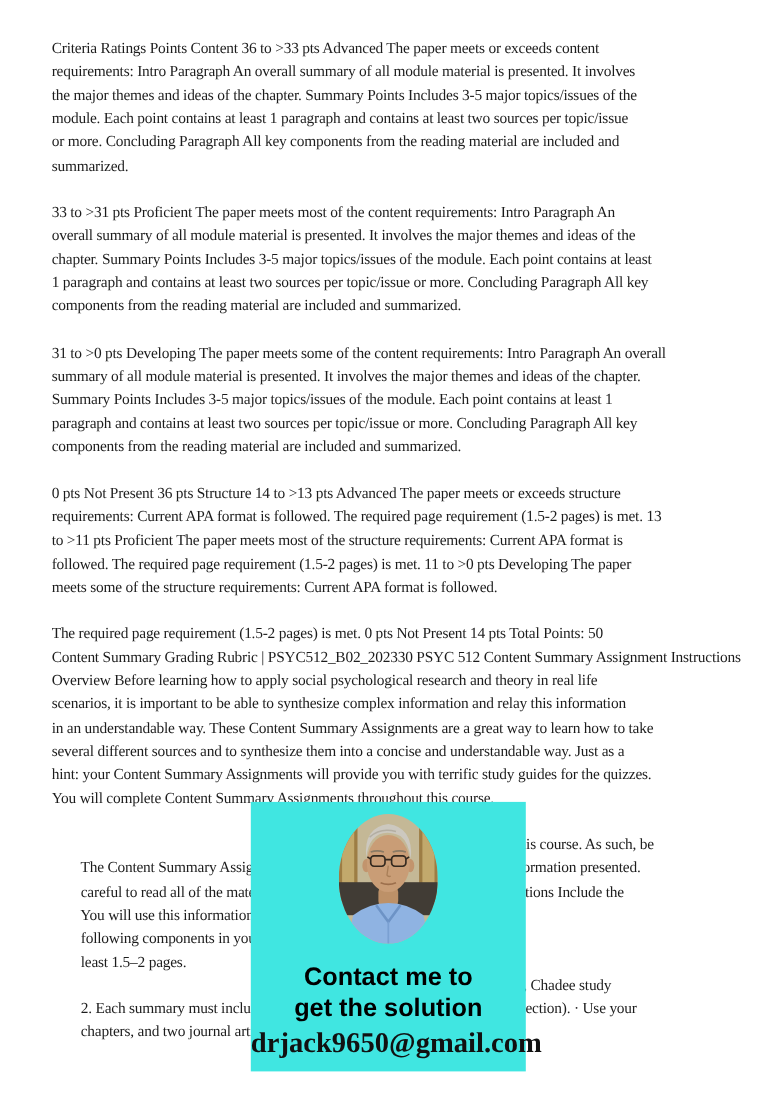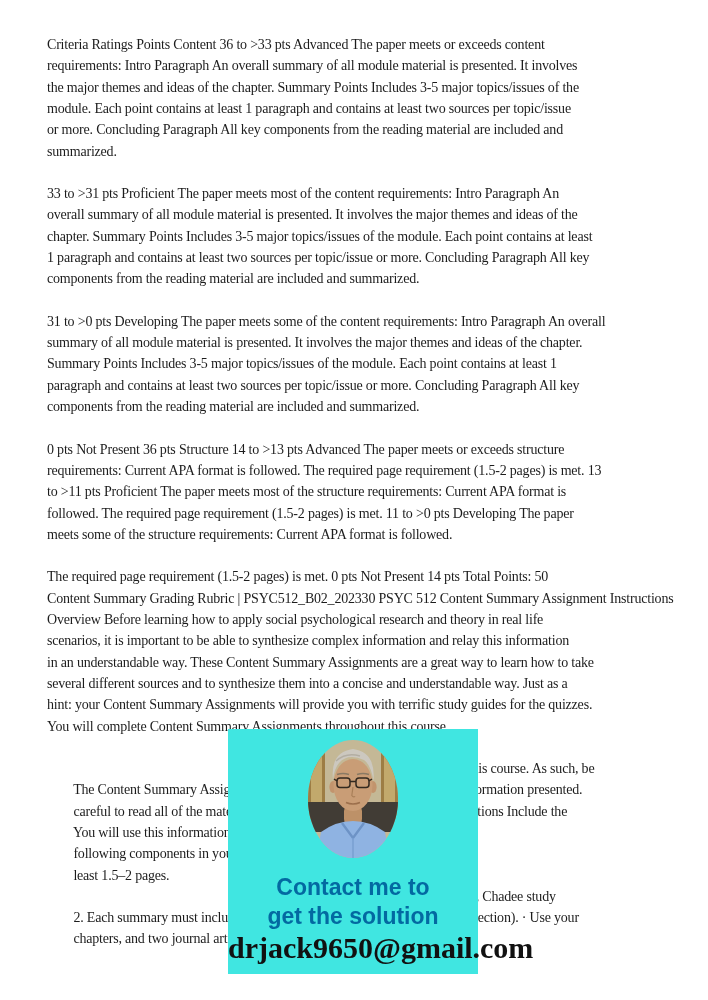--- a/index.html
+++ b/index.html
@@ -51,28 +51,28 @@
     border-radius: 50%;
     overflow: hidden;
   }
   .overlay-caption {
     margin-top: 15px;
     font-family: "Liberation Sans", sans-serif;
     font-weight: 700;
     font-size: 23px;
     line-height: 29px;
     text-align: center;
-    color: #0369a1;
+    color: #000000;
     white-space: pre-line;
   }
   .overlay-email {
     margin-top: 4px;
     font-family: "Liberation Serif", serif;
     font-weight: 700;
-    font-size: 30px;
+    font-size: 26px;
     line-height: 26px;
     text-align: center;
     color: #111111;
   }
 </style>
 </head>
 <body>
 
 <div class="page">
   <div class="doc">

